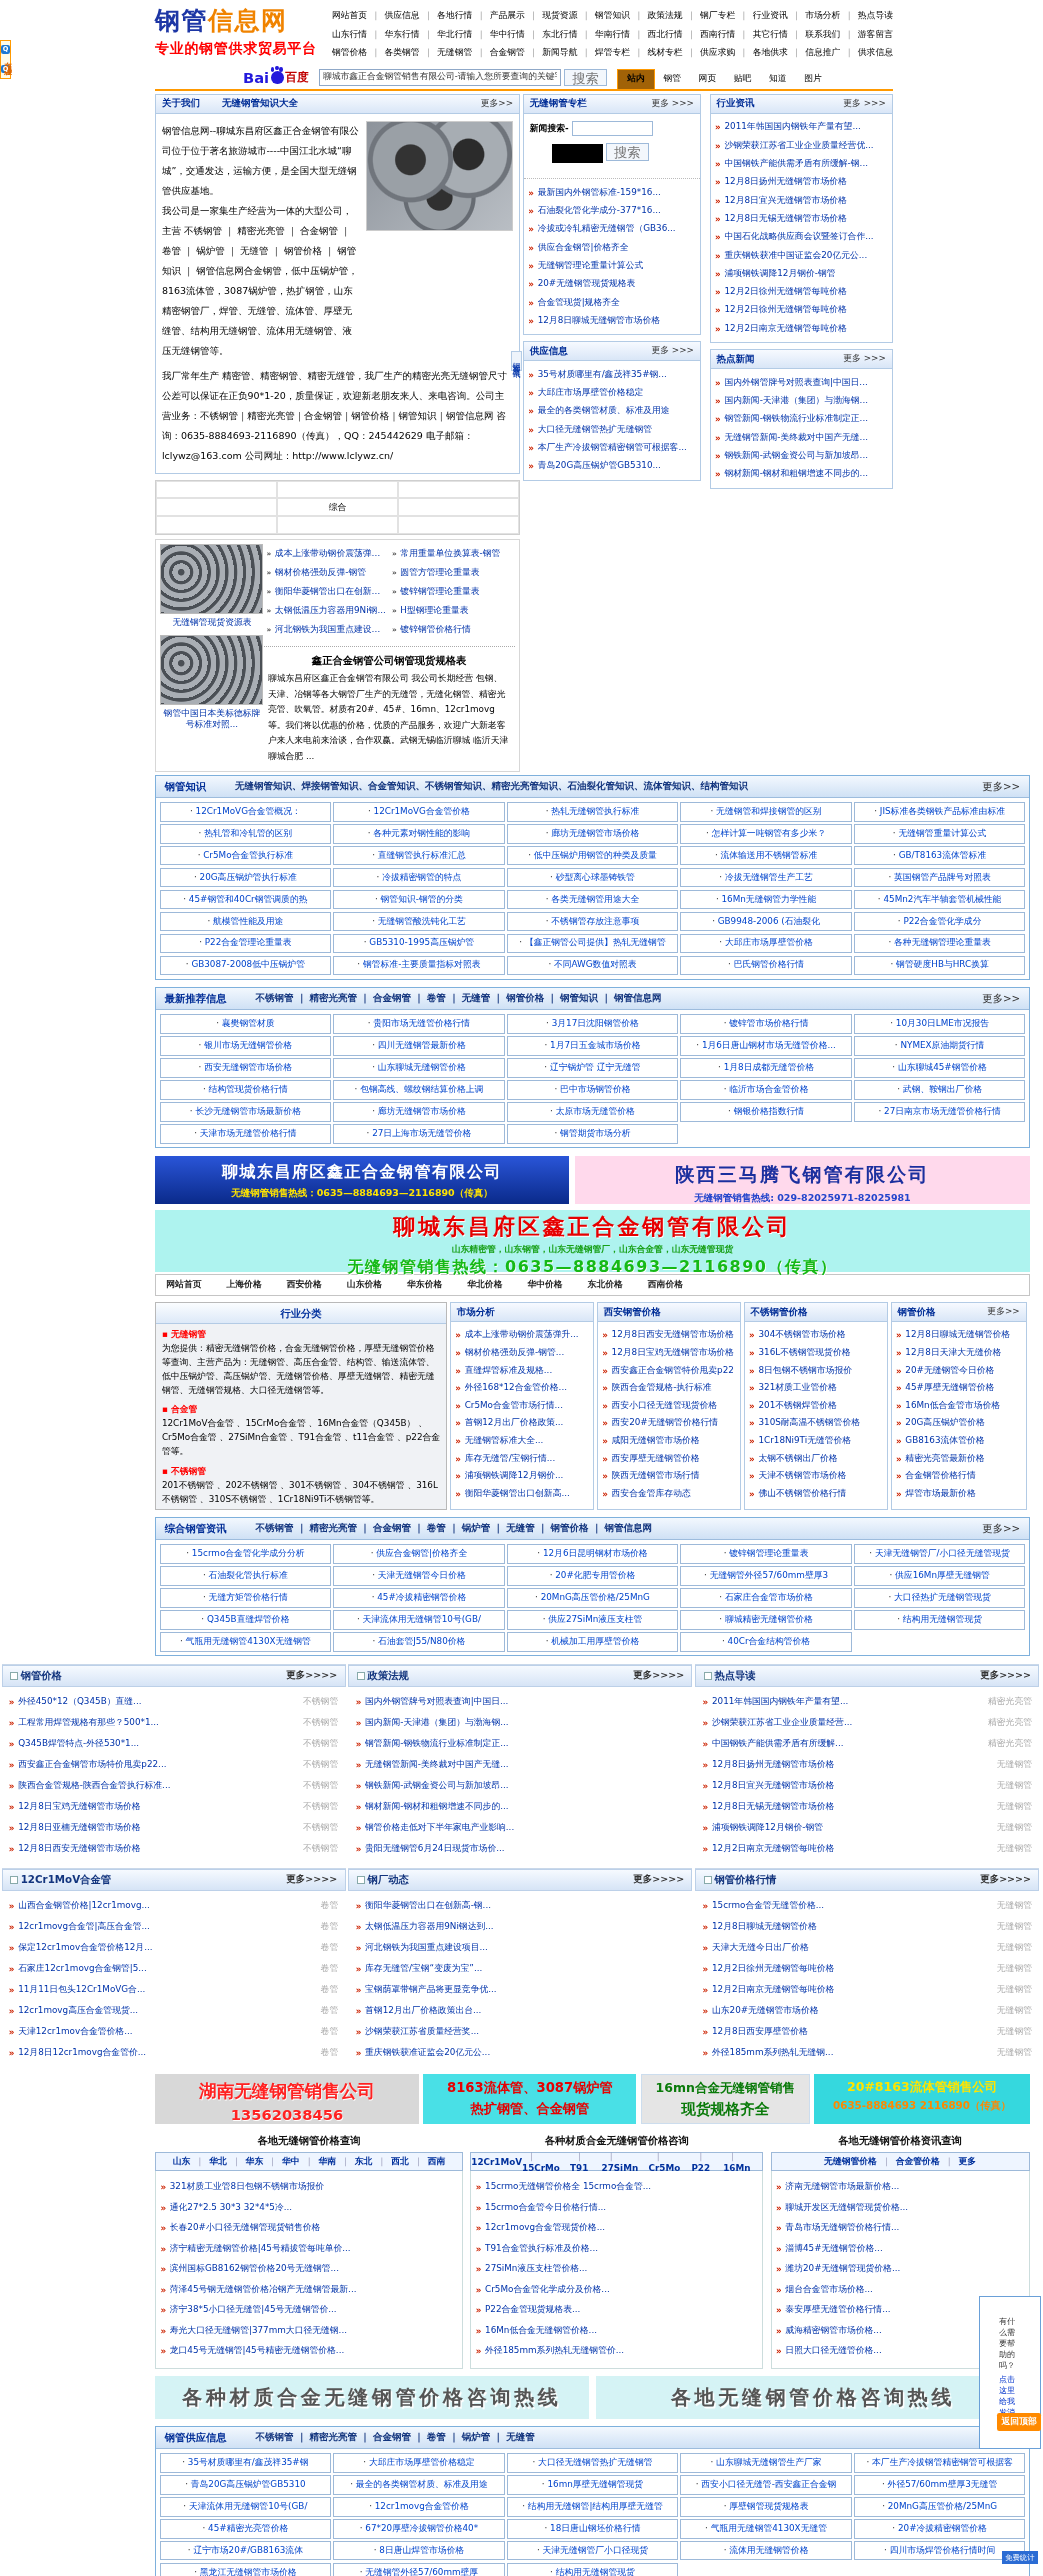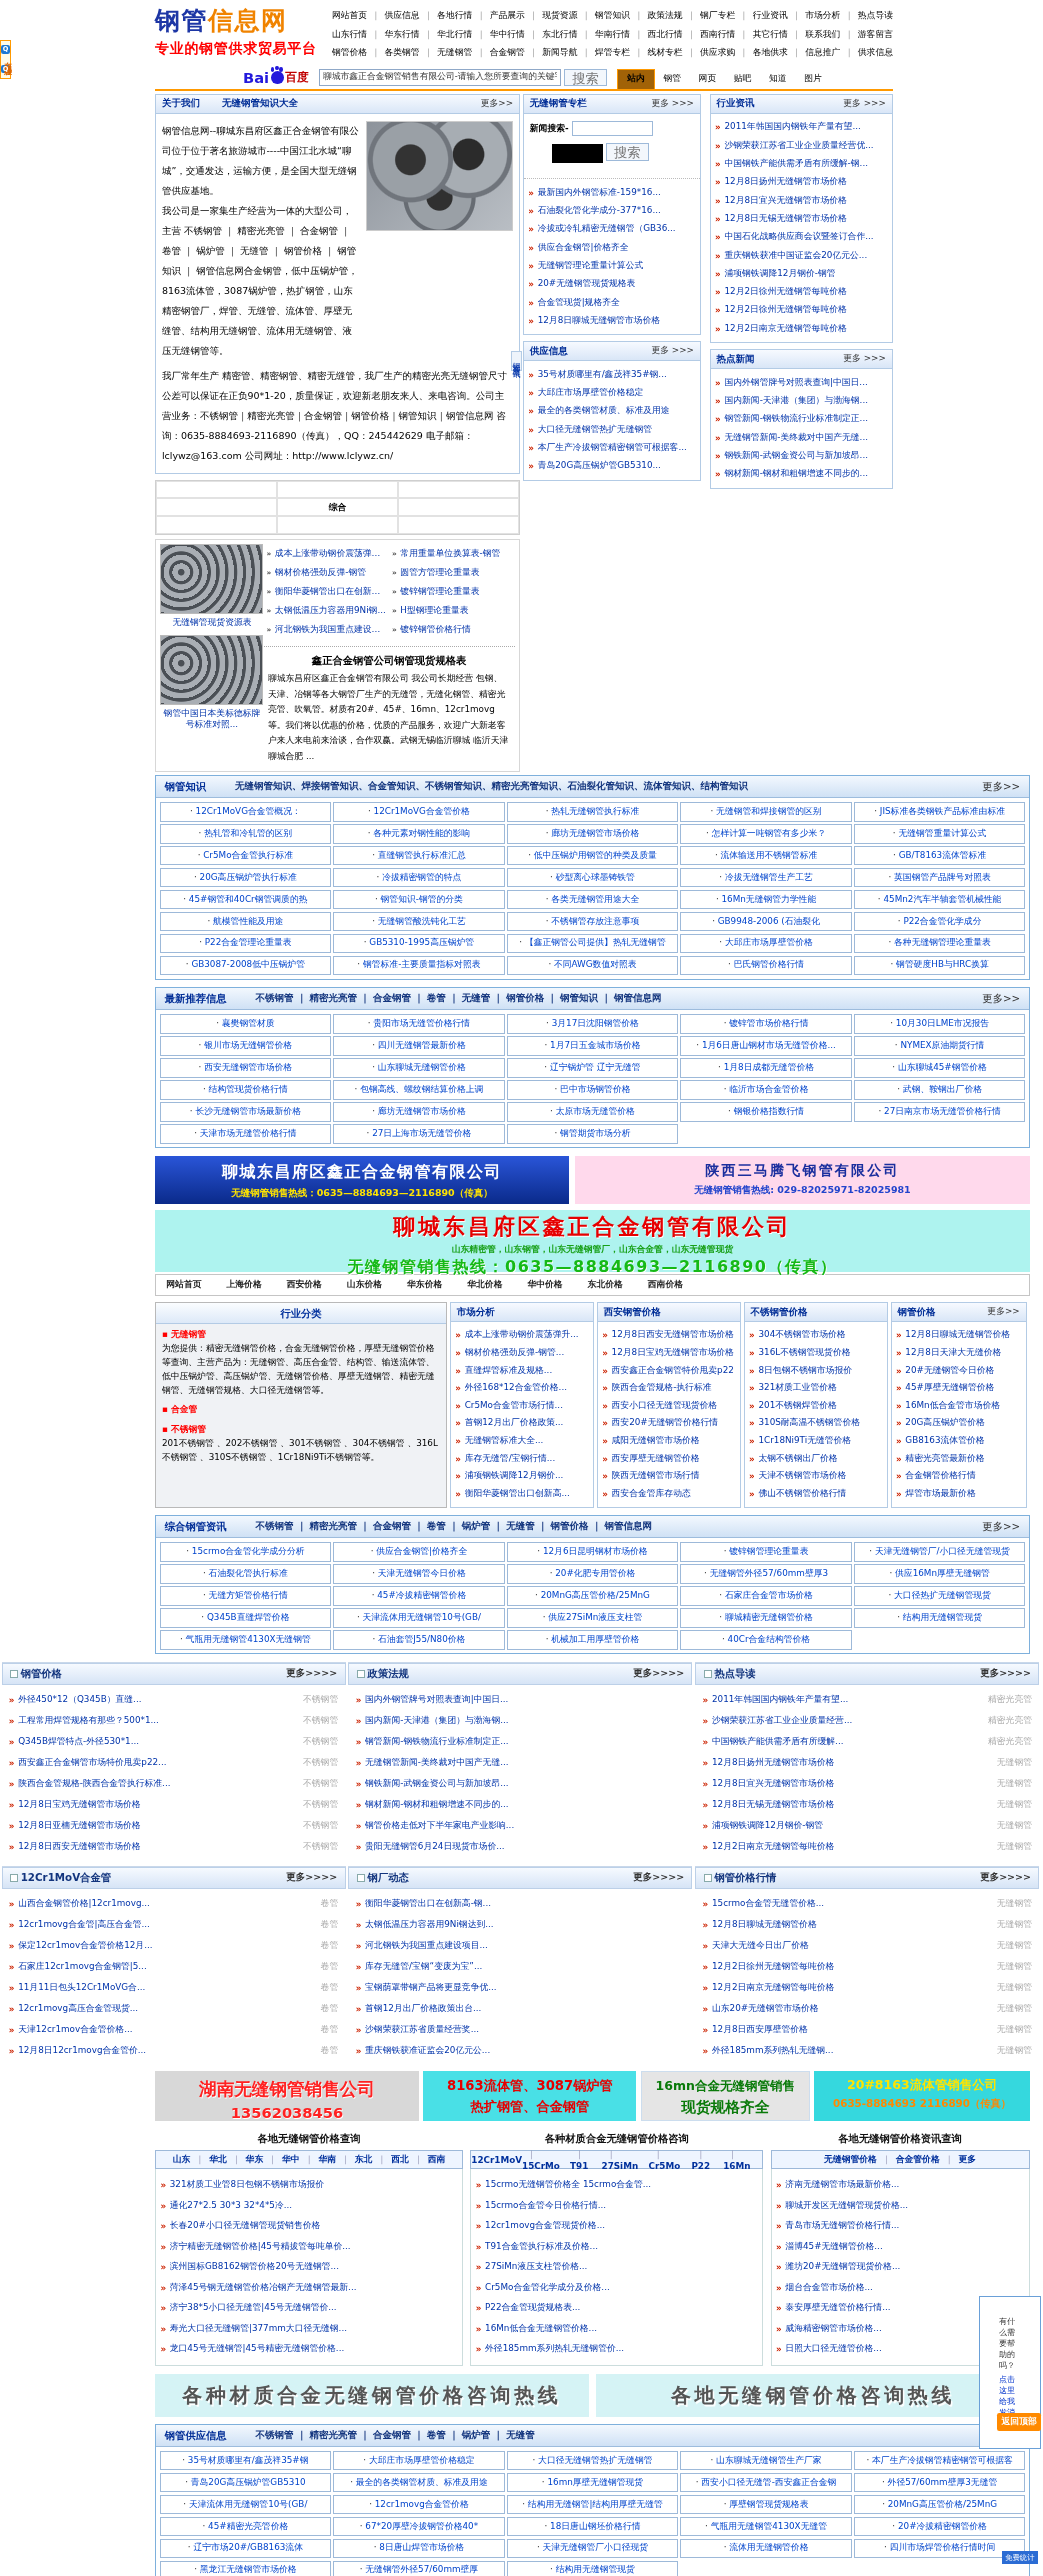--- a/index.html
+++ b/index.html
@@ -48,21 +48,21 @@
     radial-gradient(circle at 50% 70%, #303030 12%, #9aa0a6 13% 30%, #676c73 31% 34%, transparent 35%),
     linear-gradient(135deg,#8d939b,#b9bec4)}
   .newsearch{padding:7.3px 5.9px;border-bottom:0.7px dotted #bbb}
   .ns-row{display:flex;align-items:center;margin-bottom:7.3px}
   .ns-lab{font-weight:bold}
   .ns-in{width:81px;height:14.7px;border:0.7px solid #9db9d9;margin-left:2.9px}
   .blackbox{width:51px;height:19px;background:#000;display:inline-block;margin-left:22px}
   .vstrip{position:absolute;left:-11.7px;top:257px;width:11px;background:#eef4fb;border:0.7px solid #b3cbe5;color:#0033aa;writing-mode:vertical-rl;text-orientation:upright;font-size:8px;padding:4.4px 0.7px;letter-spacing:1.5px}
   
   .ztable{display:grid;grid-template-columns:1fr 1fr 1fr;border:0.7px solid #cfcfcf;margin-bottom:4.4px}
-  .zcell{border:0.7px solid #e2e2e2;height:17.6px;text-align:center;line-height:17.6px;font-weight:bold}
+  .zcell{border:0.7px solid #e2e2e2;height:17.6px;text-align:center;line-height:17.6px;font-weight:normal}
   .zbody{display:flex;border:0.7px solid #d7d7d7;padding:4.4px}
   .zimgs{width:110px}
   .zimg{width:103px;height:70px;border:0.7px solid #bbb;margin:0 auto;background:
      repeating-radial-gradient(circle at 20% 40%, #4a4f55 0 2.9px, #a9aeb4 3.7px 8.8px),
      linear-gradient(120deg,#7c828a,#c2c7cd)}
   .zcap{text-align:center;color:#0033aa;line-height:11.7px;margin:2.9px 0 5.9px}
   .zlists{flex:1;display:flex;border-bottom:0.7px dotted #aaa;padding-bottom:2.9px;height:103px}
   .zl{width:50%;padding:0 2.9px}
   .zl .li{height:19px}
   .zl .arr{color:#444;font-size:7.3px}
@@ -77,21 +77,21 @@
   .sechead .more{margin-left:auto;color:#333}
   .grid4{display:grid;grid-template-columns:repeat(5,1fr);gap:2.2px;padding:3.7px}
   .cell{border:0.7px solid #9db9d9;background:#fff;color:#0044cc;text-align:center;padding:2.9px 2.2px;white-space:nowrap;overflow:hidden;text-overflow:ellipsis;cursor:pointer}
   .cell::before{content:"· ";color:#333}
   
   .banrow{display:flex;margin-bottom:5.9px}
   .ban-left{width:414px;height:48px;background:linear-gradient(#2a55d8,#0a2a8a);color:#fff;text-align:center;padding-top:5.9px;margin-right:5.9px}
   .ban-left .b1{font-size:16px;font-weight:bold;letter-spacing:1.5px}
   .ban-left .b2{color:#ffe400;font-size:9.5px;margin-top:4.4px;font-weight:bold}
   .ban-right{flex:1;height:48px;background:#ffd9ec;text-align:center;padding-top:5.9px}
-  .ban-right .b1{font-size:14px;font-weight:bold;color:#1b2f9e;letter-spacing:2.2px}
+  .ban-right .b1{font-size:19px;font-weight:bold;color:#1b2f9e;letter-spacing:2.2px}
   .ban-right .b2{color:#2244cc;font-size:9.5px;margin-top:4.4px;font-weight:bold}
   .bigban{height:62px;background:#aef3ef;text-align:center;margin-bottom:2.9px;padding-top:2.9px}
   .bigban .t{font-size:22px;font-weight:bold;color:#e60000;letter-spacing:2.9px;text-shadow:0.7px 0.7px 0 #fff}
   .bigban .s{color:#18a018;font-size:8.8px;margin:1.5px 0;font-weight:bold}
   .bigban .h{color:#16b916;font-size:16px;font-weight:bold;letter-spacing:1.5px;text-shadow:0.7px 0.7px 0 #fff}
   .pricenav{border:0.7px solid #c5c5c5;height:22px;display:flex;align-items:center;padding:0 10.3px;margin-bottom:5.9px}
   .pn{color:#222;font-weight:bold;margin-right:25px;cursor:pointer}
   
   .catrow{display:flex;margin-bottom:7.3px}
   .catpanel{width:292px;border:0.7px solid #b9b9b9;background:#f0f2f5}
@@ -577,20 +577,21 @@
   <div class="catrow">
     <div class="catpanel">
       <div class="cathead">行业分类</div>
       <div>
           <div class="cat">
             <div class="cat-name">无缝钢管</div>
             <div class="cat-desc">为您提供：精密无缝钢管价格，合金无缝钢管价格，厚壁无缝钢管价格等查询、主营产品为：无缝钢管、高压合金管、结构管、输送流体管、低中压锅炉管、高压锅炉管、无缝钢管价格、厚壁无缝钢管、精密无缝钢管、无缝钢管规格、大口径无缝钢管等。</div>
           </div>
           <div class="cat">
             <div class="cat-name">合金管</div>
+            <div class="cat-desc">12Cr1MoV合金管 、15CrMo合金管 、16Mn合金管（Q345B） 、Cr5Mo合金管 、27SiMn合金管 、T91合金管 、t11合金管 、p22合金管等。</div>
           </div>
           <div class="cat">
             <div class="cat-name">不锈钢管</div>
             <div class="cat-desc">201不锈钢管 、202不锈钢管 、301不锈钢管 、304不锈钢管 、316L不锈钢管 、310S不锈钢管 、1Cr18Ni9Ti不锈钢管等。</div>
           </div>
         </div>
     </div>
     <div class="sidepanel">
       <div class="phead">
           <span>市场分析</span>

